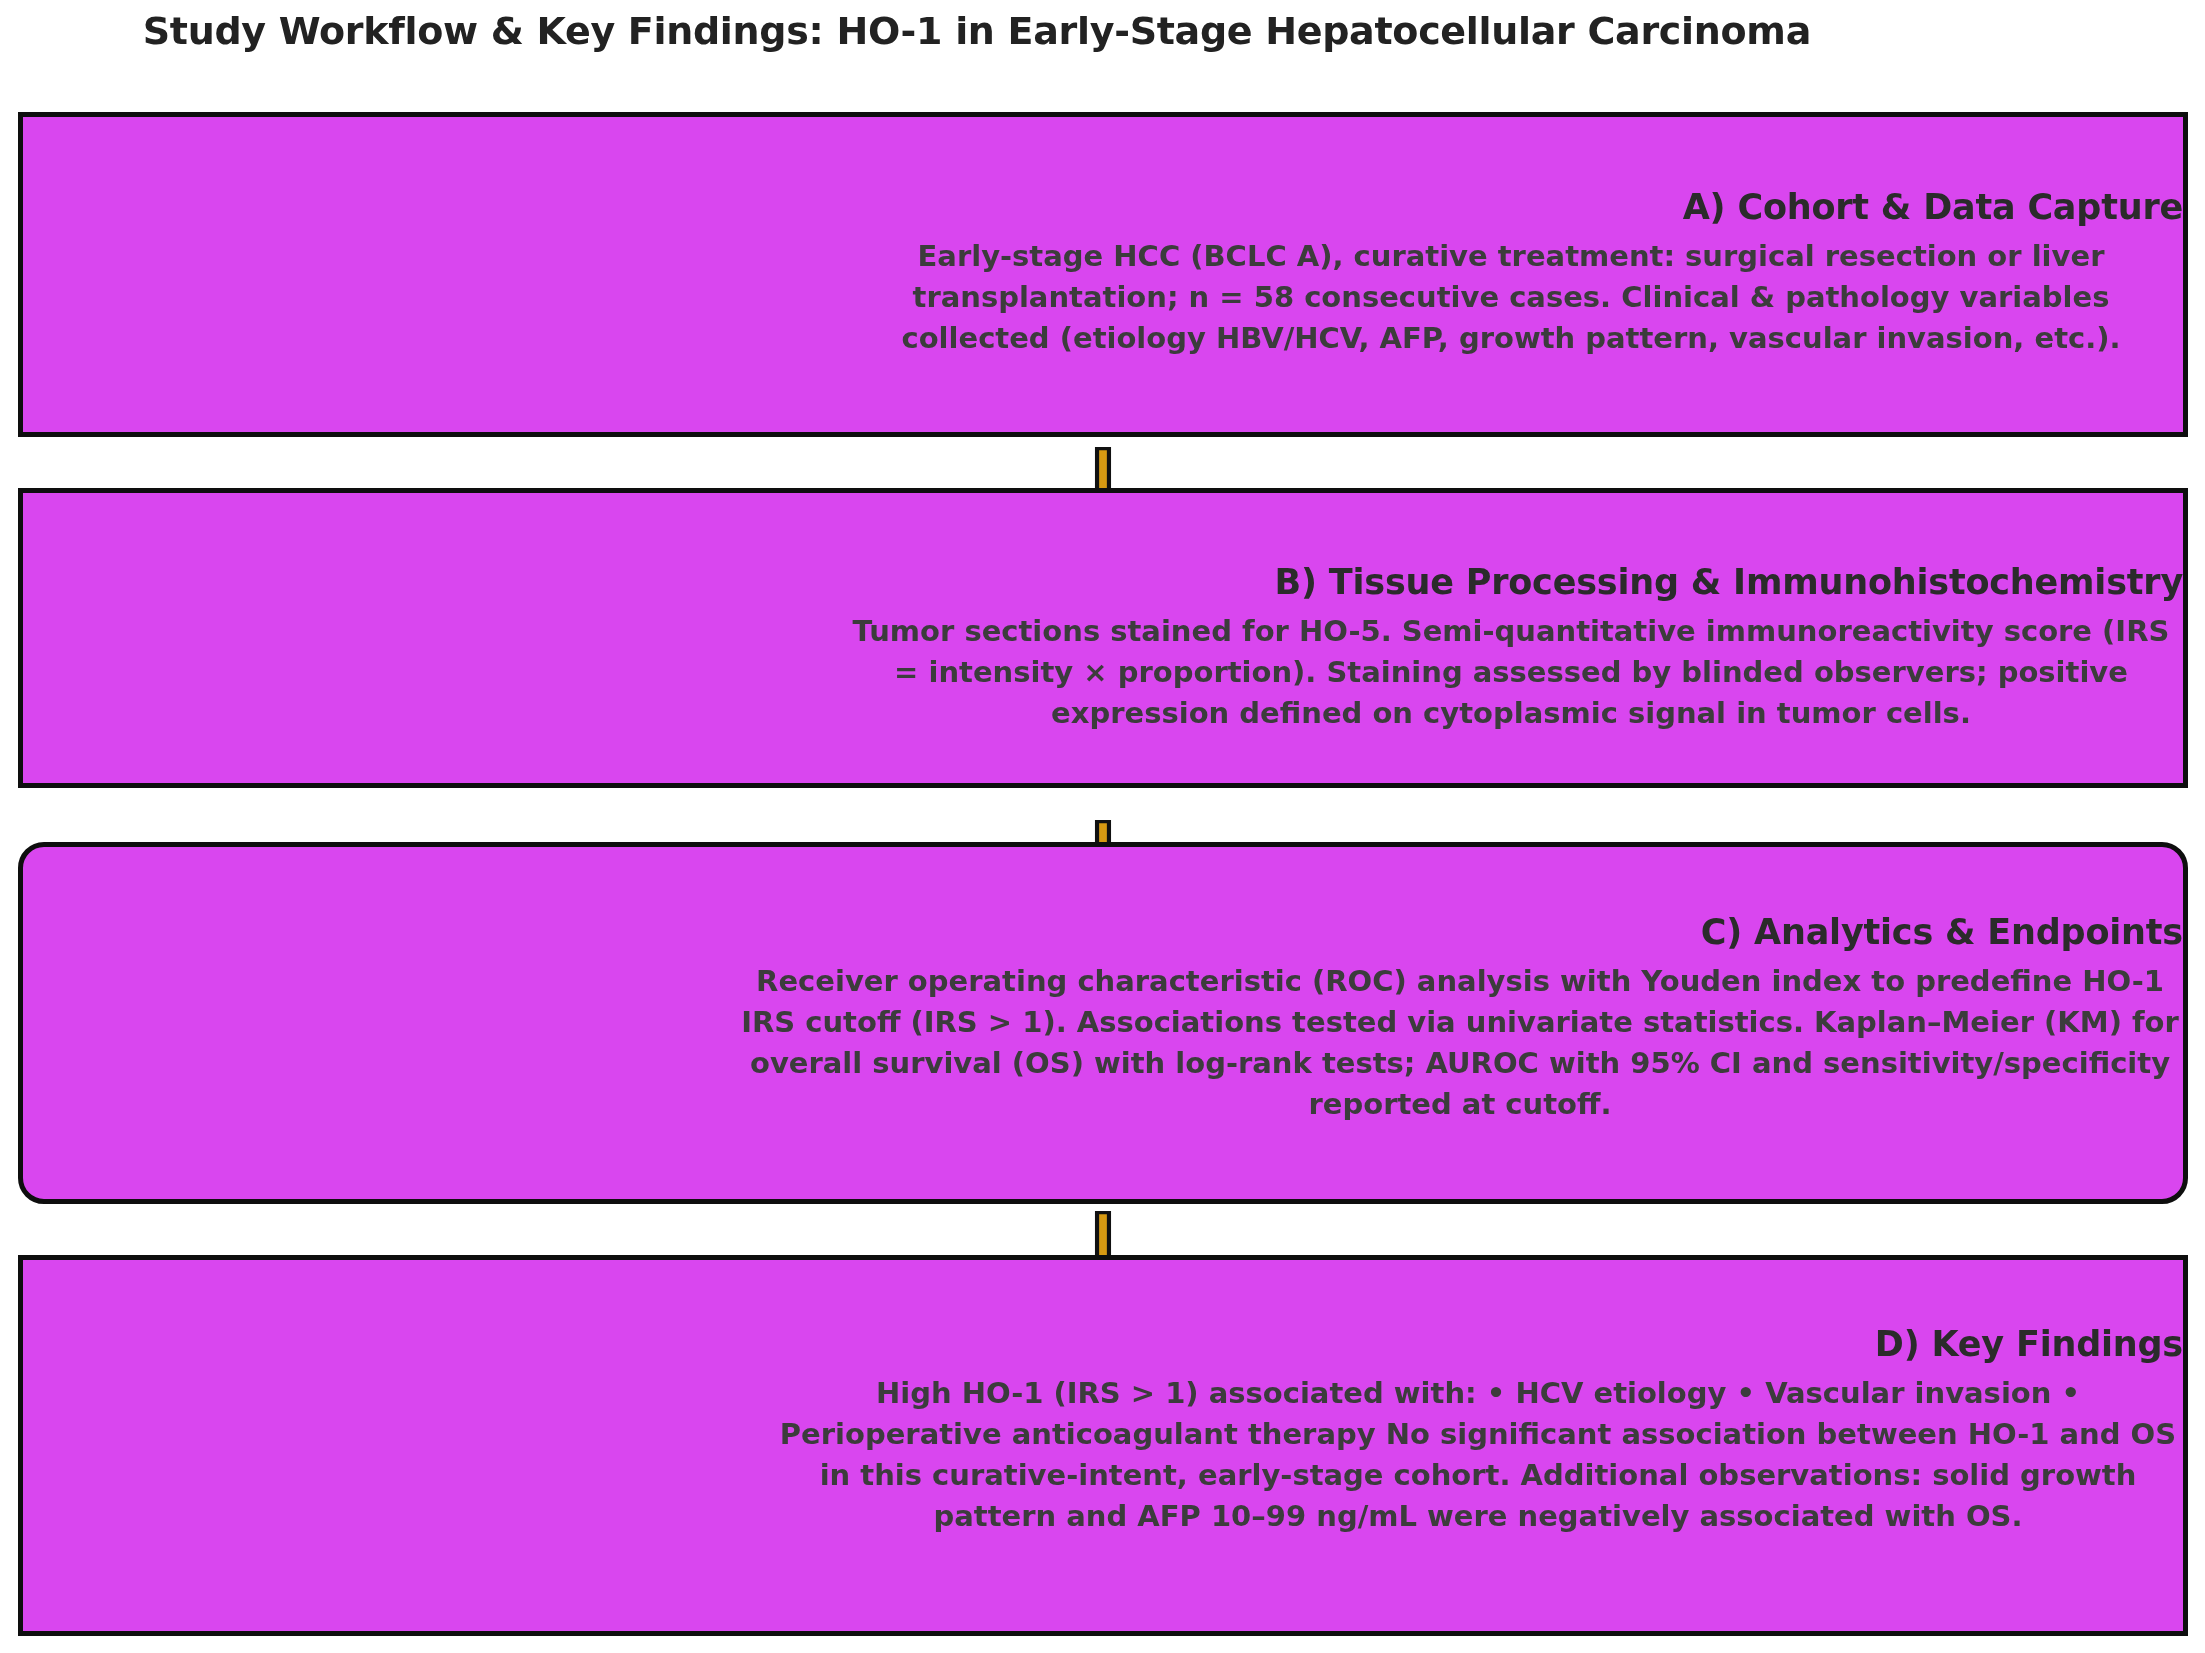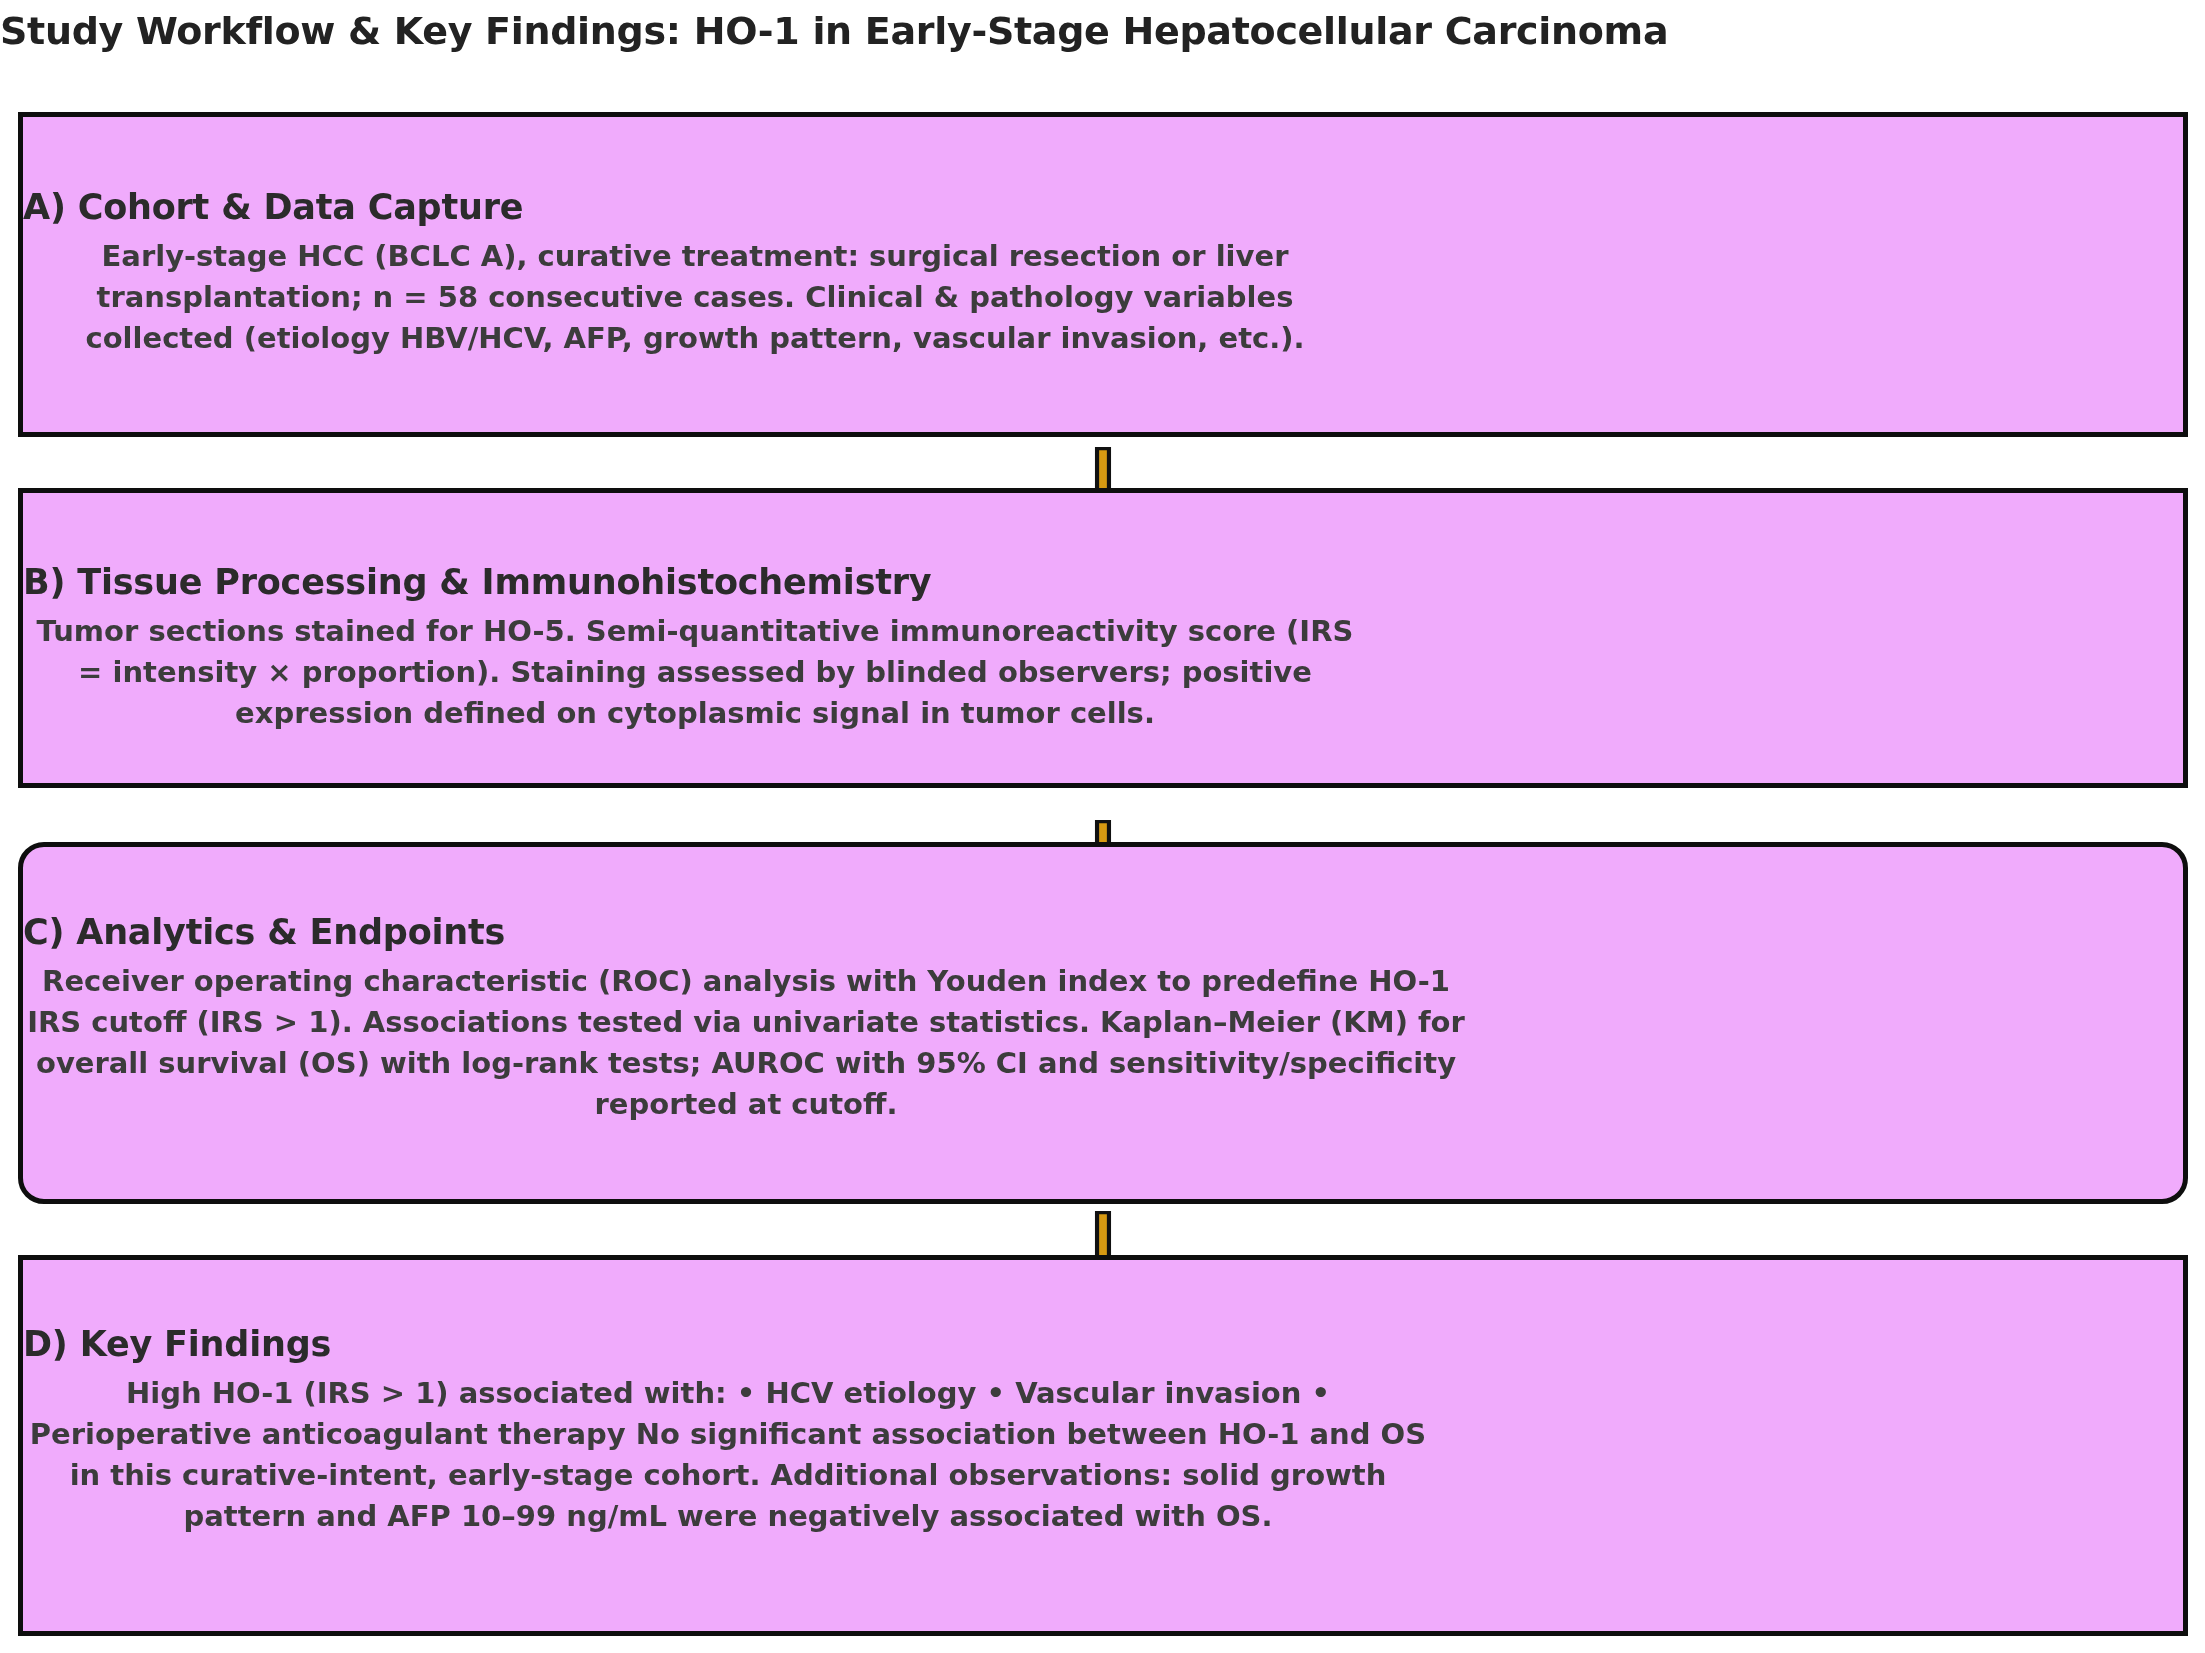--- a/index.html
+++ b/index.html
@@ -22,38 +22,38 @@
     height: 1653px;
     background: #ffffff;
   }
 
   
   #figure-title {
     position: absolute;
     left: 0;
     top: 10.7px;
     width: 1811px;
-    text-align: left;
+    text-align: right;
     font-size: 38px;
     font-weight: bold;
     color: #222222;
     letter-spacing: -0.3px;
     line-height: 1.1;
   }
 
   
   .stage-box {
     position: absolute;
     left: 18px;
     width: 2170px;
     border: 5.4px solid #0e0e0e;
-    background: #f0abfc;
+    background: #d946ef;
     display: flex;
     flex-direction: column;
-    align-items: flex-start;
+    align-items: flex-end;
   }
 
   #box-a { top: 112px;  height: 325px; padding-top: 70px; }
   #box-b { top: 488px;  height: 300px; padding-top: 69px; }
   #box-c { top: 842px; height: 362px; padding-top: 65px; border-radius: 26px; }
   #box-d { top: 1255px; height: 381px; padding-top: 64px; }
 
   .stage-heading {
     font-size: 35px;
     font-weight: bold;

